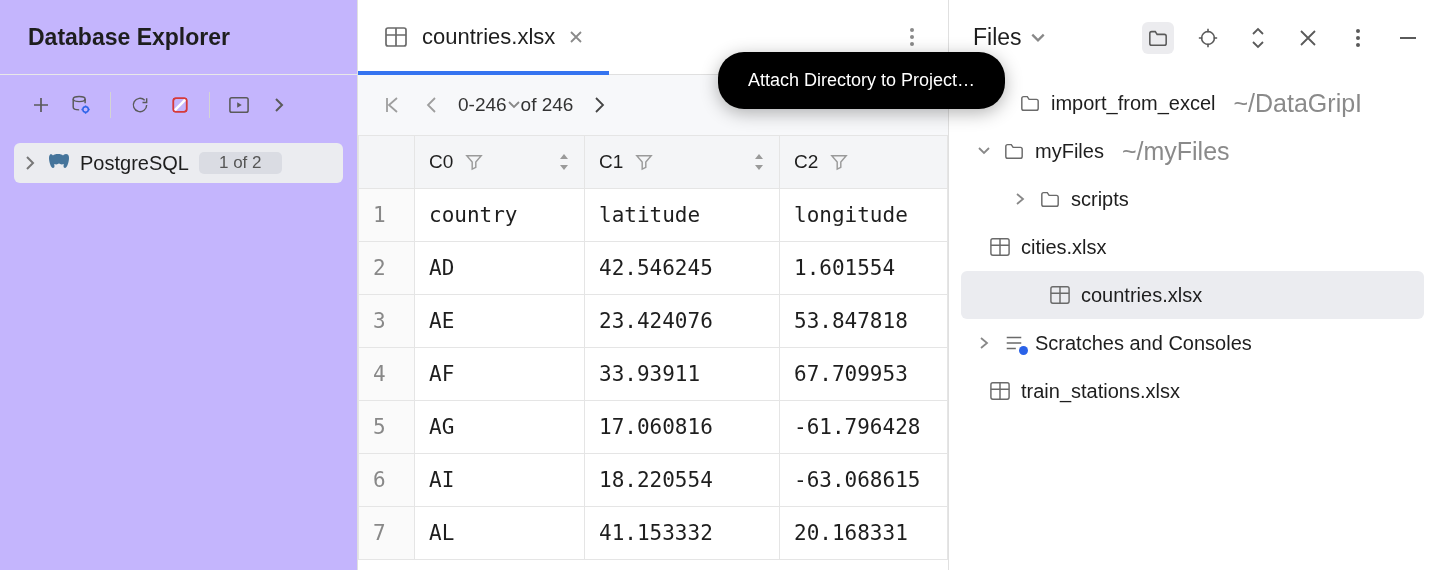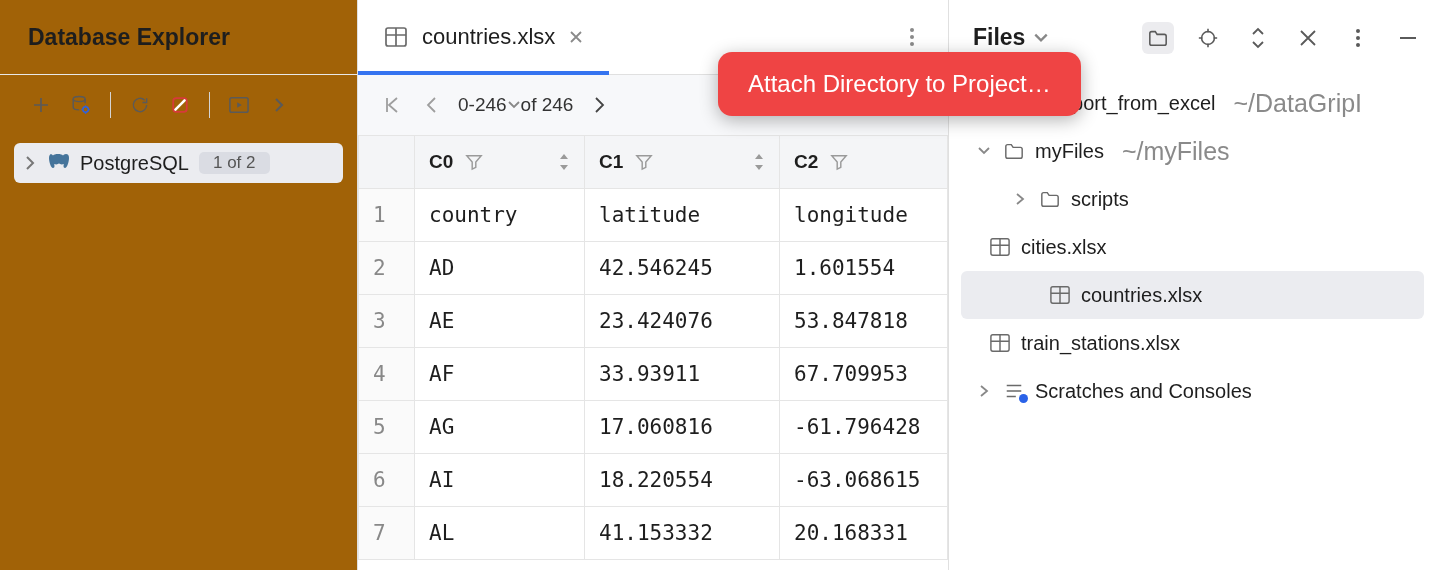--- a/index.html
+++ b/index.html
@@ -12,21 +12,21 @@
   height: 570px;
   overflow: hidden;
   display: flex;
   position: relative;
 }
 
 
 .left-panel {
   width: 358px;
   border-right: 1px solid #e0e0e0;
-  background: #a16207;
+  background: #c4b5fd;
   display: flex;
   flex-direction: column;
 }
 .left-header {
   height: 75px;
   display: flex;
   align-items: center;
   padding: 0 28px;
   border-bottom: 1px solid #e8e8e8;
 }
@@ -56,21 +56,21 @@
   background: #ebecf0;
   border-radius: 6px;
   display: flex;
   align-items: center;
   gap: 10px;
   font-size: 20px;
 }
 .db-item .chev { color: #777; }
 .db-item .elephant { color: #2f6d9b; }
 .db-count {
-  background: #dadce3; padding: 1px 14px; border-radius: 5px; font-size: 17px; color: #555;
+  background: #dadce3; padding: 1px 20px; border-radius: 5px; font-size: 17px; color: #555;
 }
 
 
 .center-panel {
   flex: 1 1 auto;
   min-width: 0;
   display: flex;
   flex-direction: column;
 }
 .tabs {
@@ -124,21 +124,21 @@
 }
 table.data th, table.data td {
   border: 1px solid #e5e5e5;
   height: 53px;
   text-align: left;
   padding: 0 14px;
   white-space: nowrap;
 }
 table.data thead th {
   background: #f4f5f7;
-  font-weight: 700;
+  font-weight: 400;
   font-family: -apple-system, BlinkMacSystemFont, "Segoe UI", sans-serif;
   font-size: 19px;
   position: relative;
 }
 .rownum {
   width: 56px;
   text-align: right;
   background: #fafafa;
   color: #888;
   font-family: "SF Mono", ui-monospace, Menlo, Consolas, monospace;
@@ -157,21 +157,21 @@
   flex-direction: column;
 }
 .right-header {
   height: 75px;
   display: flex;
   align-items: center;
   padding: 0 12px 0 24px;
   gap: 8px;
 }
 .right-header .title {
-  font-size: 23px; font-weight: 700;
+  font-size: 23px; font-weight: 400;
 }
 .right-header .cd { color: #888; }
 .right-icons { margin-left: auto; display:flex; gap: 18px; align-items:center; }
 .ibtn {
   width: 32px; height: 32px; display:inline-flex; align-items:center; justify-content:center;
   color: #5a5a5a; border-radius:6px;
 }
 .ibtn.hl { background: #ececef; }
 .tree {
   padding-top: 4px;
@@ -192,25 +192,25 @@
 .scratch-badge { position:relative; }
 .scratch-badge::after{
   content:""; position:absolute; right:-3px; bottom:-2px;
   width:9px; height:9px; background:#2a62e8; border-radius:50%;
 }
 
 
 .tooltip {
   position: absolute;
   left: 718px; top: 52px;
-  background: #ef4444;
+  background: #000000;
   color: #fff;
-  font-size: 24px;
+  font-size: 18px;
   padding: 18px 30px;
-  border-radius: 14px;
+  border-radius: 26px;
   z-index: 10;
   box-shadow: 0 4px 18px rgba(0,0,0,0.3);
 }
 
 svg { display:block; }
 </style>
 </head>
 <body>
 
 <div class="tooltip">Attach Directory to Project…</div>
@@ -514,36 +514,36 @@
     </div>
     <div class="tree-row sel">
       <span class="icon">
         <svg width="22" height="20" viewBox="0 0 24 22" stroke="currentColor" fill="none" stroke-width="1.6">
             <rect x="2" y="2" width="20" height="18" rx="2"></rect>
             <path d="M2 9h20M12 2v18"></path>
           </svg>
       </span>
       <span>countries.xlsx</span>
     </div>
-    <div class="tree-row ind3">
-      <span class="icon">
-        <svg width="22" height="20" viewBox="0 0 24 22" stroke="currentColor" fill="none" stroke-width="1.6">
-            <rect x="2" y="2" width="20" height="18" rx="2"></rect>
-            <path d="M2 9h20M12 2v18"></path>
-          </svg>
-      </span>
-      <span>train_stations.xlsx</span>
-    </div>
     <div class="tree-row ind1">
       <span class="chev">
         <svg width="12" height="14" viewBox="0 0 12 14" stroke="currentColor" fill="none" stroke-width="1.8">
             <path d="M3 2l6 5-6 5"></path>
           </svg>
       </span>
       <span class="icon scratch-badge">
         <svg width="22" height="20" viewBox="0 0 24 22" stroke="currentColor" fill="none" stroke-width="1.6">
           <path d="M4 5h16M4 11h16M4 17h10"></path>
           </svg>
       </span>
       <span>Scratches and Consoles</span>
     </div>
+    <div class="tree-row ind3">
+      <span class="icon">
+        <svg width="22" height="20" viewBox="0 0 24 22" stroke="currentColor" fill="none" stroke-width="1.6">
+            <rect x="2" y="2" width="20" height="18" rx="2"></rect>
+            <path d="M2 9h20M12 2v18"></path>
+          </svg>
+      </span>
+      <span>train_stations.xlsx</span>
+    </div>
   </div>
 </div>
 
 </body></html>

